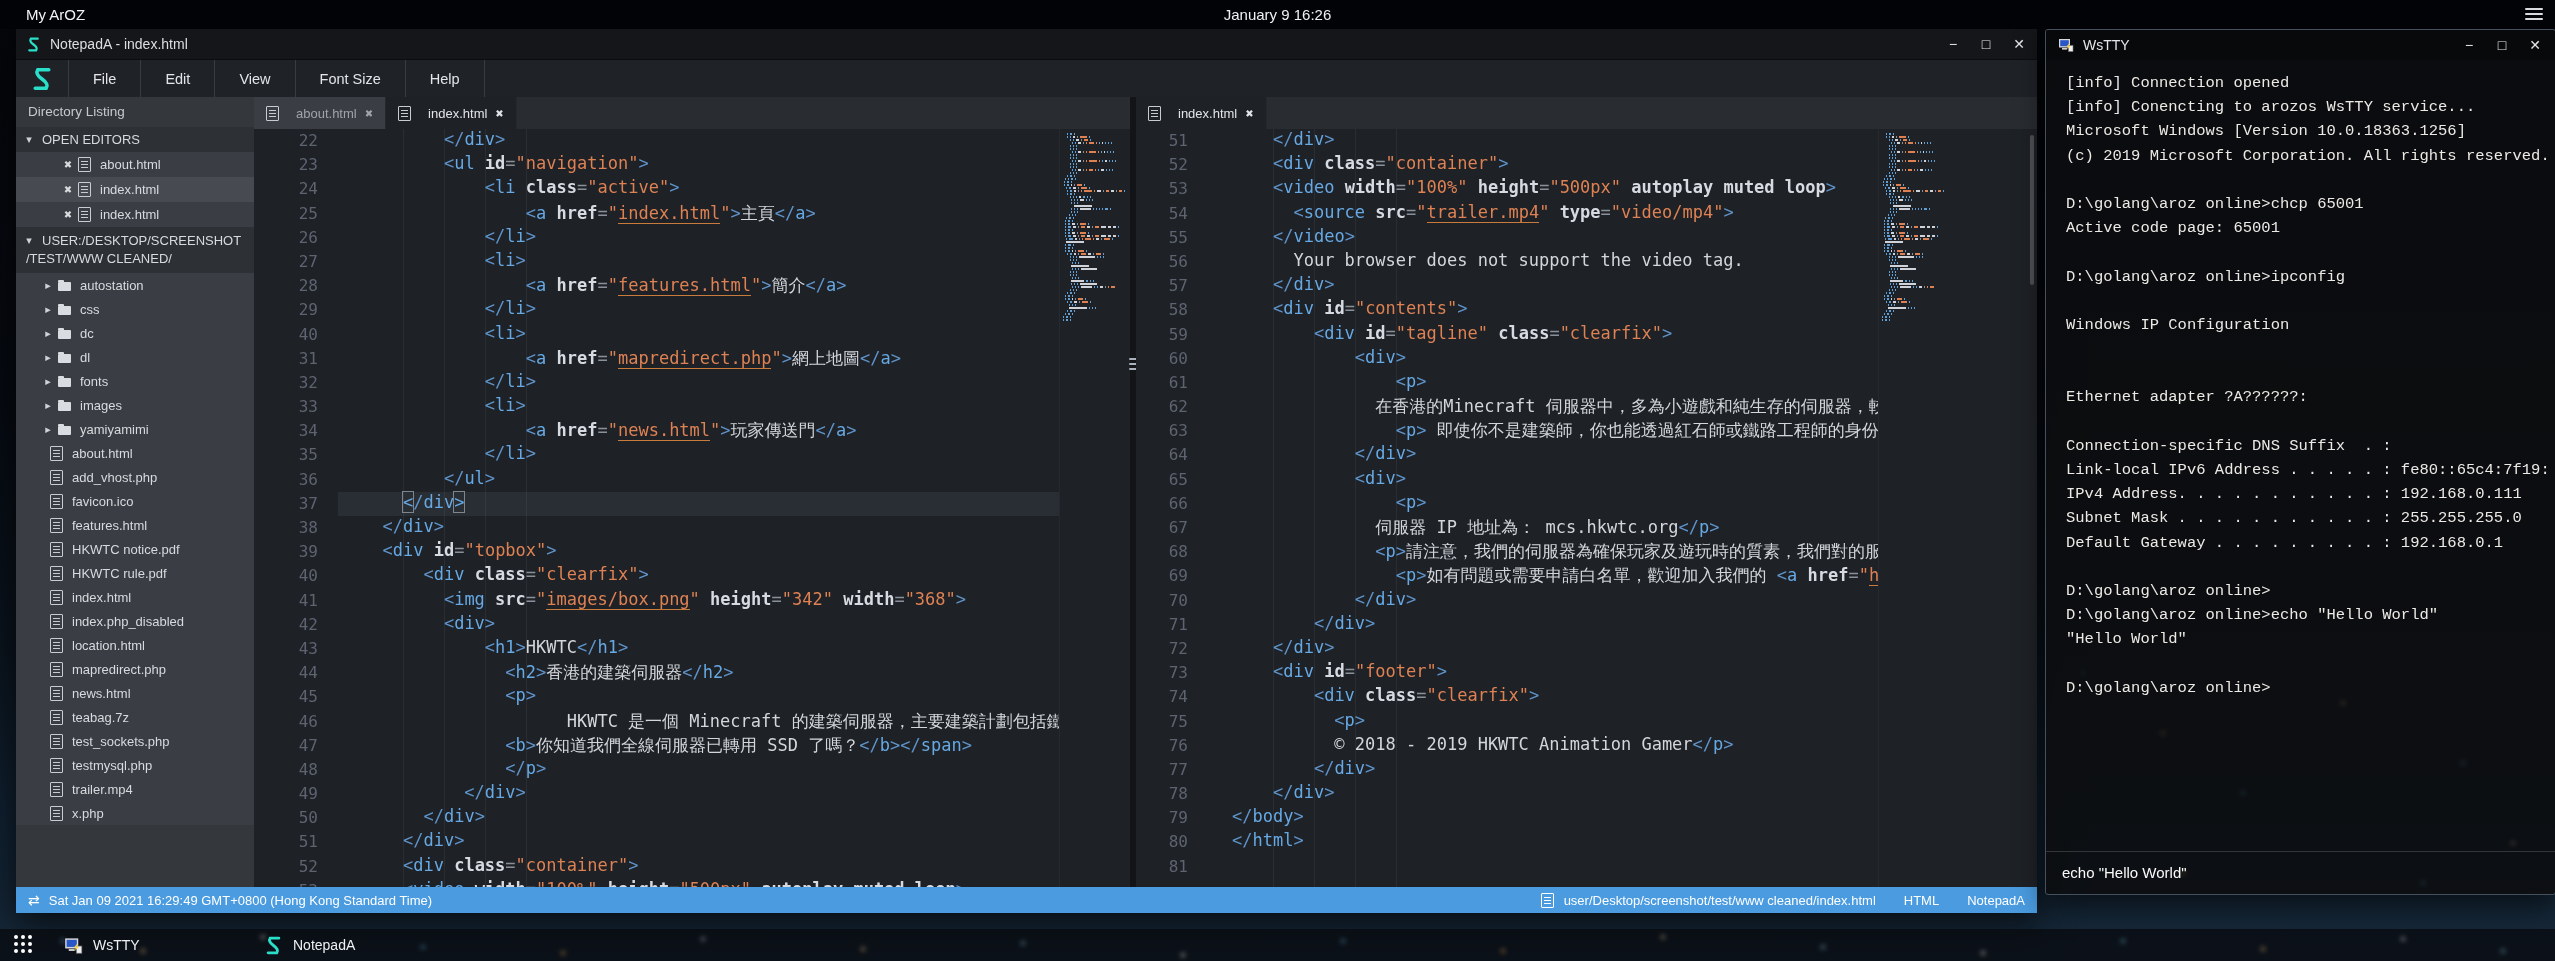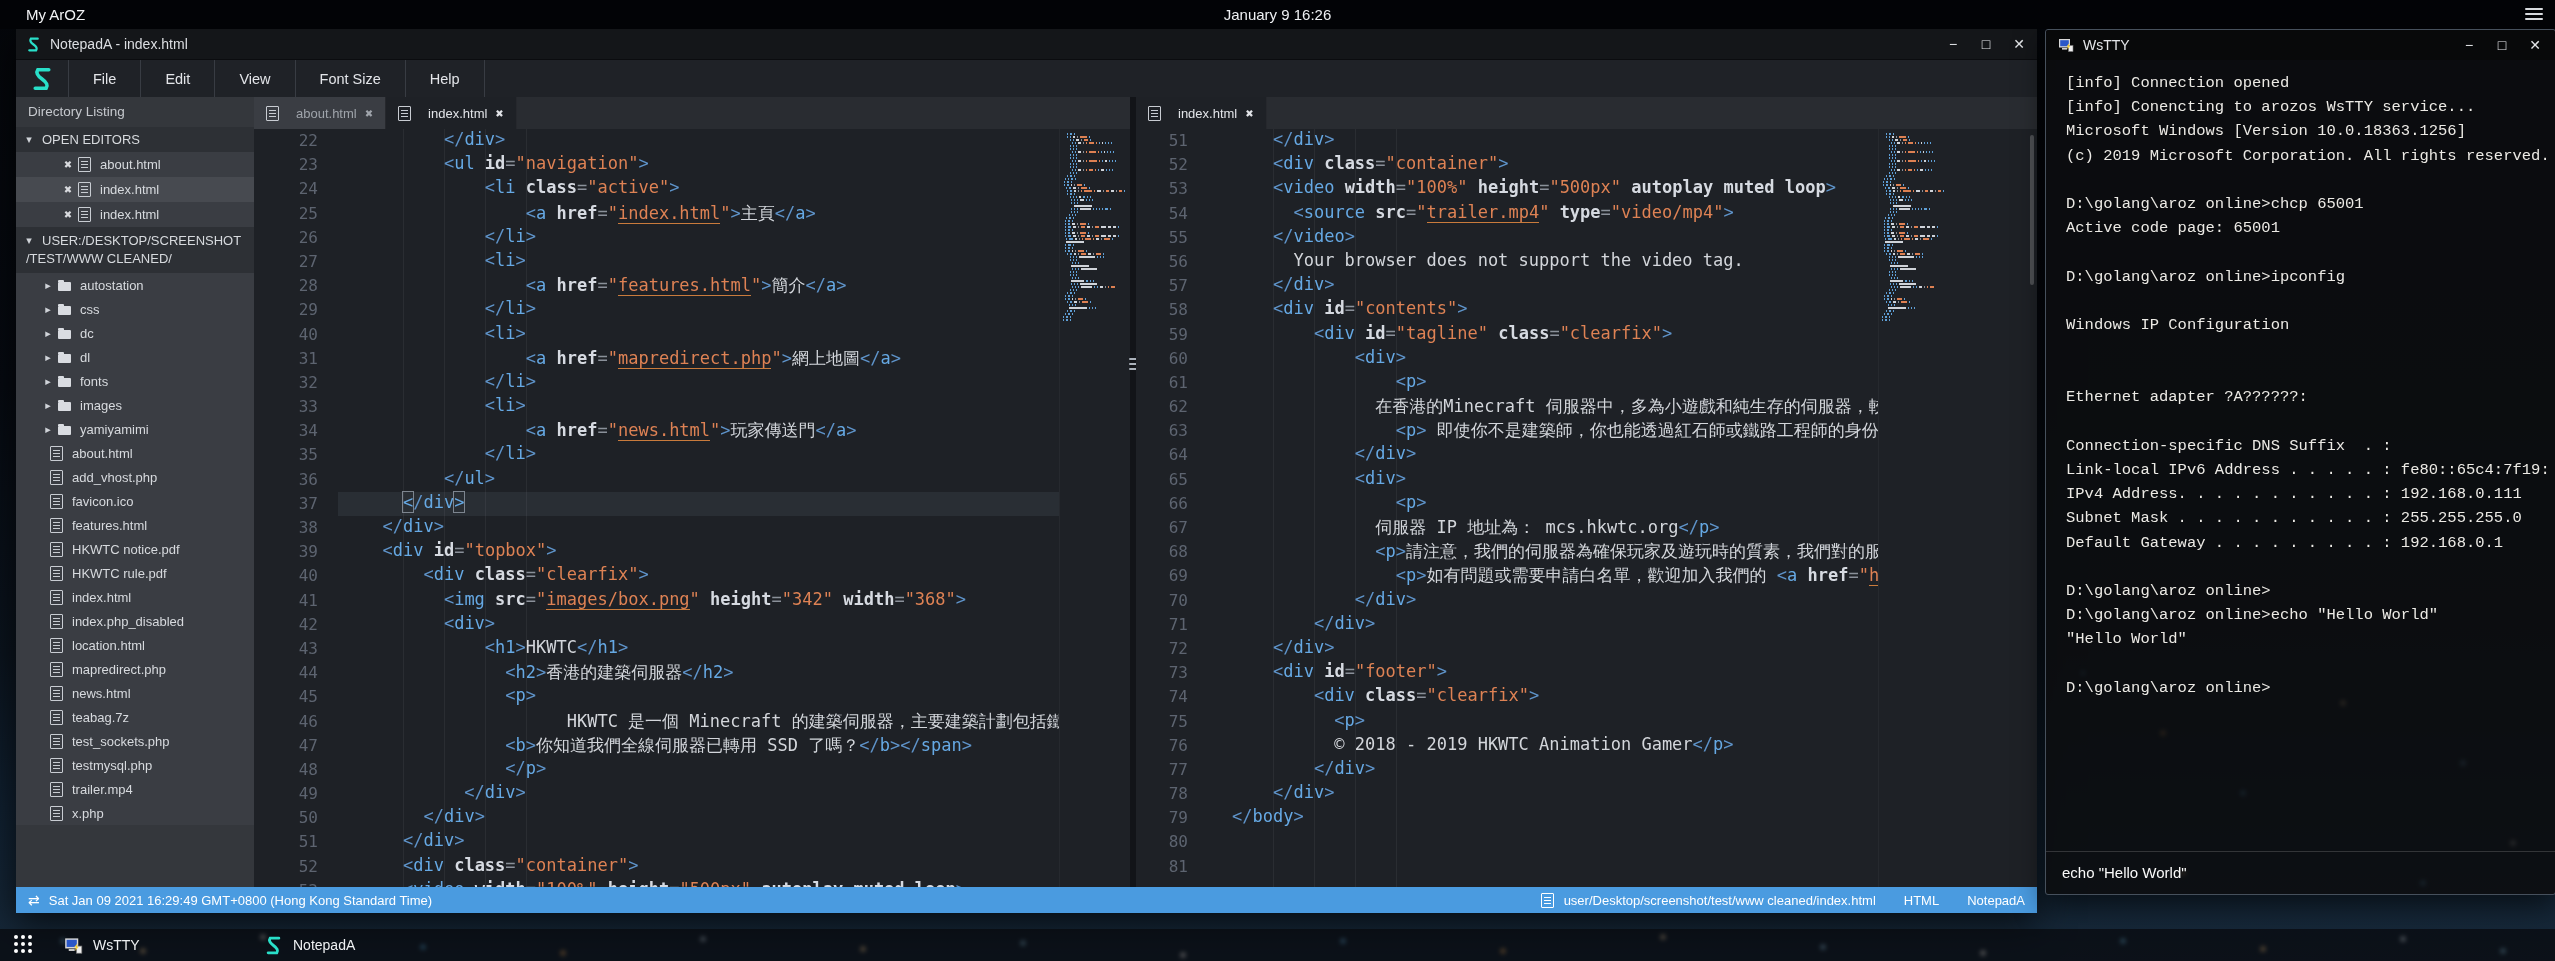--- a/index.html
+++ b/index.html
@@ -910,20 +910,21 @@
             <div class="cl"><span>            </span><span class="tk-b">&lt;/</span><span class="tk-t">div</span><span class="tk-b">&gt;</span></div>
             <div class="cl"><span>        </span><span class="tk-b">&lt;/</span><span class="tk-t">div</span><span class="tk-b">&gt;</span></div>
             <div class="cl"><span>    </span><span class="tk-b">&lt;/</span><span class="tk-t">div</span><span class="tk-b">&gt;</span></div>
             <div class="cl"><span>    </span><span class="tk-b">&lt;</span><span class="tk-t">div</span><span class="tk-a"> id</span><span class="tk-e">=</span><span class="tk-s">"footer"</span><span class="tk-b">&gt;</span></div>
             <div class="cl"><span>        </span><span class="tk-b">&lt;</span><span class="tk-t">div</span><span class="tk-a"> class</span><span class="tk-e">=</span><span class="tk-s">"clearfix"</span><span class="tk-b">&gt;</span></div>
             <div class="cl"><span>          </span><span class="tk-b">&lt;</span><span class="tk-t">p</span><span class="tk-b">&gt;</span></div>
             <div class="cl"><span>          </span><span class="tk-x">© 2018 - 2019 HKWTC Animation Gamer</span><span class="tk-b">&lt;/</span><span class="tk-t">p</span><span class="tk-b">&gt;</span></div>
             <div class="cl"><span>        </span><span class="tk-b">&lt;/</span><span class="tk-t">div</span><span class="tk-b">&gt;</span></div>
             <div class="cl"><span>    </span><span class="tk-b">&lt;/</span><span class="tk-t">div</span><span class="tk-b">&gt;</span></div>
             <div class="cl"><span></span><span class="tk-b">&lt;/</span><span class="tk-t">body</span><span class="tk-b">&gt;</span></div>
+            <div class="cl"><span></span><span class="tk-b">&lt;/</span><span class="tk-t">html</span><span class="tk-b">&gt;</span></div>
           </div>
         <div class="minimap" id="minimap-right">
             <div class="mrow" style="padding-left: 4.4px;">
               <span class="mseg" style="width: 1.1px; background: rgb(95, 159, 214);"></span>
               <span class="mseg" style="width: 1.65px; background: rgb(95, 159, 214);"></span>
               <span class="mseg" style="width: 1px; background: rgb(95, 159, 214);"></span>
             </div>
             <div class="mrow" style="padding-left: 4.4px;">
               <span class="mseg" style="width: 1px; background: rgb(95, 159, 214);"></span>
               <span class="mseg" style="width: 1.1px; background: rgb(95, 159, 214);"></span>

